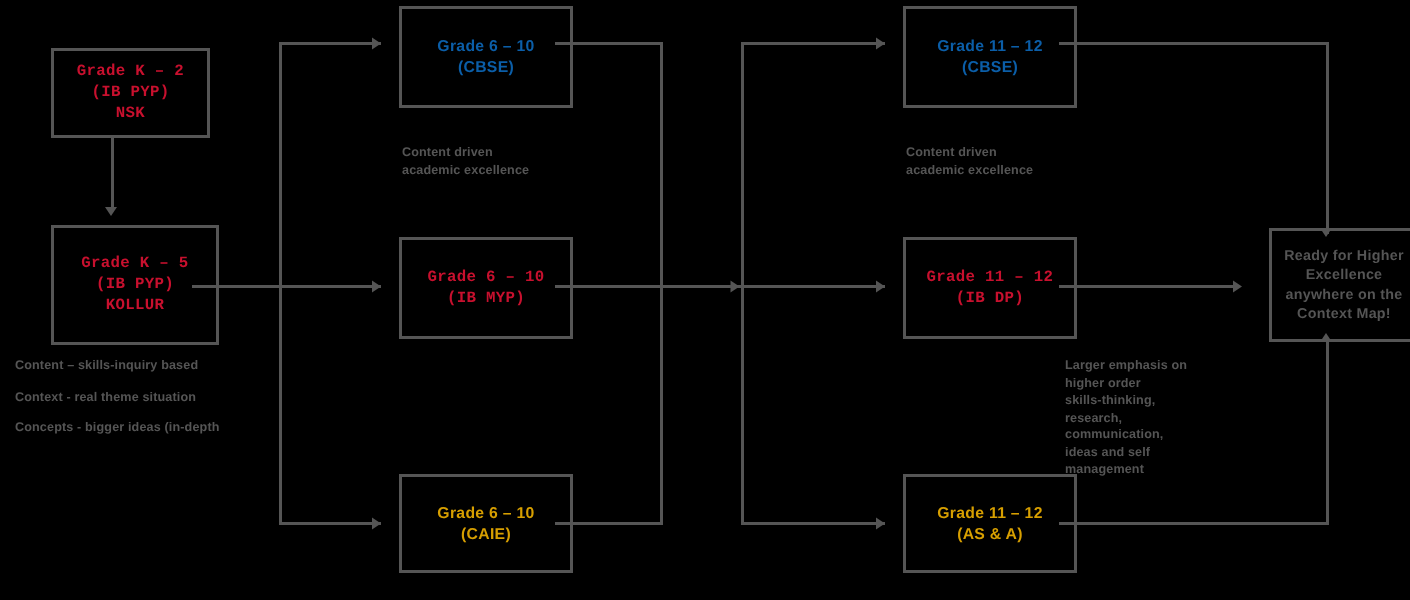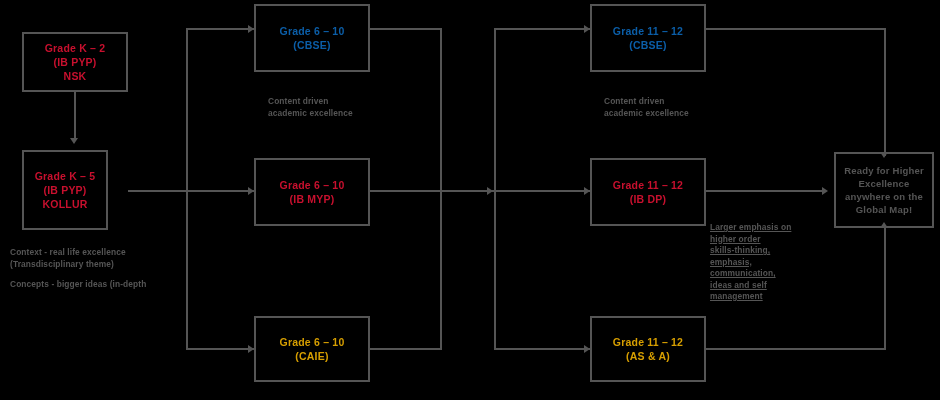--- a/index.html
+++ b/index.html
@@ -2,24 +2,24 @@
 <html><head>
 <meta charset="utf-8">
 <style>
   html,body{margin:0;padding:0;background:#000;}
   body{width:940px;height:400px;overflow:hidden;
        font-family:"Liberation Sans","DejaVu Sans",sans-serif;}
   #stage{position:relative;width:940px;height:400px;background:#000;}
 
   .box{position:absolute;border:2px solid #555;box-sizing:border-box;
        display:flex;flex-direction:column;align-items:center;justify-content:center;
-       text-align:center;background:transparent;}
+       text-align:center;background:transparent;margin-left:12px;}
   .box .ln{font-weight:bold;font-size:10.5px;line-height:14px;letter-spacing:.2px;
            white-space:nowrap;}
-  .red .ln{color:#c8102e;}
+  .red .ln{color:#c8102e;font-family:Liberation Mono, monospace;}
   .blue .ln{color:#0b5ea8;}
   .gold .ln{color:#d79f00;}
   .grey{border-color:#555;}
   .grey .ln{color:#555;font-size:9.5px;line-height:13px;}
 
   .note{position:absolute;color:#555;font-weight:bold;font-size:8.4px;
         line-height:11.5px;letter-spacing:.1px;}
   .note div{white-space:nowrap;}
 
   
@@ -80,21 +80,21 @@
   <div class="ln-h" style="left:706px;top:348px;width:180px;"></div>
   <div class="ln-v" style="left:884px;top:228px;height:120px;"></div>
   <div class="arrow ar-u" style="left:880px;top:222px;"></div>
 
   <div class="box red" style="left:22px;top:32px;width:106px;height:60px;">
     <div class="ln">Grade K – 2</div>
     <div class="ln">(IB PYP)</div>
     <div class="ln">NSK</div>
   </div>
 
-  <div class="box red" style="left:22px;top:150px;width:86px;height:80px;">
+  <div class="box red" style="left:22px;top:150px;width:112px;height:80px;">
     <div class="ln">Grade K – 5</div>
     <div class="ln">(IB PYP)</div>
     <div class="ln">KOLLUR</div>
   </div>
 
   <div class="box blue" style="left:254px;top:4px;width:116px;height:68px;">
     <div class="ln">Grade 6 – 10</div>
     <div class="ln">(CBSE)</div>
   </div>
 
@@ -120,45 +120,45 @@
 
   <div class="box gold" style="left:590px;top:316px;width:116px;height:66px;">
     <div class="ln">Grade 11 – 12</div>
     <div class="ln">(AS &amp; A)</div>
   </div>
 
   <div class="box grey" style="left:834px;top:152px;width:100px;height:76px;">
     <div class="ln">Ready for Higher</div>
     <div class="ln">Excellence</div>
     <div class="ln">anywhere on the</div>
-    <div class="ln">Global Map!</div>
+    <div class="ln">Context Map!</div>
   </div>
 
   <div class="note" style="left:10px;top:238px;">
+    <div>Content – skills-inquiry based</div>
     <div style="height:9px;"></div>
-    <div>Context - real life excellence</div>
-    <div>(Transdisciplinary theme)</div>
+    <div>Context - real theme situation</div>
     <div style="height:9px;"></div>
     <div>Concepts - bigger ideas (in-depth</div>
   </div>
 
   <div class="note" style="left:268px;top:96px;">
     <div>Content driven</div>
     <div>academic excellence</div>
   </div>
 
 
   <div class="note" style="left:604px;top:96px;">
     <div>Content driven</div>
     <div>academic excellence</div>
   </div>
 
-  <div class="note" style="left:710px;top:222px;text-decoration:underline;">
+  <div class="note" style="left:710px;top:238px;">
     <div>Larger emphasis on</div>
     <div>higher order</div>
     <div>skills-thinking,</div>
-    <div>emphasis,</div>
+    <div>research,</div>
     <div>communication,</div>
     <div>ideas and self</div>
     <div>management</div>
   </div>
 
 </div>
 
 </body></html>

